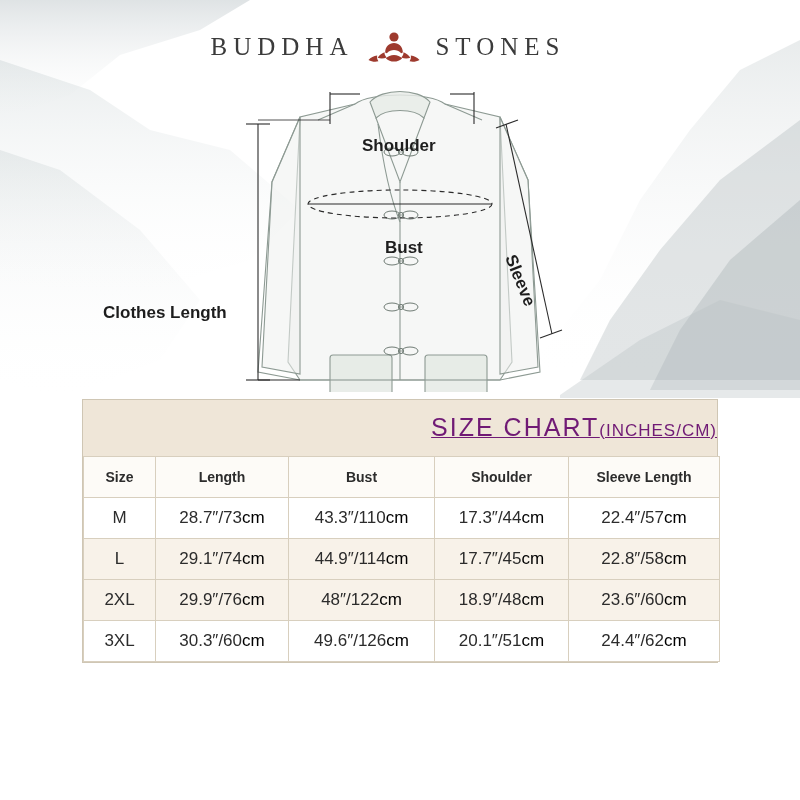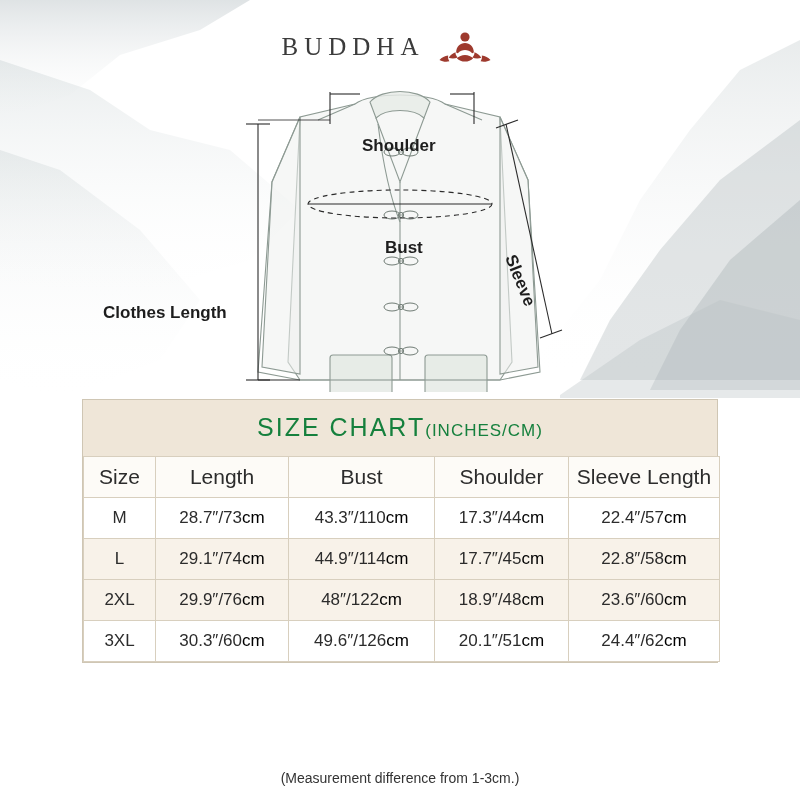--- a/index.html
+++ b/index.html
@@ -84,25 +84,26 @@
     position: absolute;
     left: 82px;
     top: 399px;
     width: 636px;
     border: 1px solid #cfc6b4;
     box-sizing: border-box;
     background: #fdfbf7;
   }
   .chart-title {
     background: #efe6d8;
-    text-align: center;
+    text-align: right;
     padding: 13px 0 14px 0;
-    color: #15803d;
+    color: #701a75;
     font-family: "Liberation Sans", sans-serif;
     letter-spacing: 1px;
+    text-decoration: underline;
   }
   .chart-title .big {
     font-size: 25px;
     letter-spacing: 2px;
   }
   .chart-title .small {
     font-size: 17px;
     letter-spacing: 1px;
   }
   table.size {
@@ -115,22 +116,22 @@
     text-align: center;
     font-size: 17px;
     color: #2c2c2c;
     font-family: "Liberation Sans", sans-serif;
     height: 41px;
     padding: 0 2px;
     box-sizing: border-box;
   }
   table.size th {
     background: #fdfbf7;
-    font-weight: 400;
-    font-size: 21px;
+    font-weight: 700;
+    font-size: 14px;
   }
   table.size tr.odd td {
     background: #ffffff;
   }
   table.size tr.even td {
     background: #f8f2e9;
   }
   table.size td .unit {
     color: #000000;
   }
@@ -197,20 +198,21 @@
           <path d="M29 19 c-5 0 -8.5 4 -8.8 8.6 c-0.1 1.6 1.2 2.2 2.2 1.2 c1.6 -1.7 4 -2.7 6.6 -2.7 c2.6 0 5 1 6.6 2.7 c1 1 2.3 0.4 2.2 -1.2 C37.5 23 34 19 29 19 Z"></path>
 
           <path d="M29 31 c-3.2 0 -6.2 1.3 -8.2 3.2 c2.2 2.2 5.1 3.4 8.2 3.4 c3.1 0 6 -1.2 8.2 -3.4 C35.2 32.3 32.2 31 29 31 Z"></path>
           <path d="M19.6 28.2 c-3 1 -5.5 3 -6.9 5.6 c3 1 6.2 0.9 9 -0.4 c-1.5 -1.5 -2.4 -3.3 -2.1 -5.2 Z"></path>
           <path d="M38.4 28.2 c0.3 1.9 -0.6 3.7 -2.1 5.2 c2.8 1.3 6 1.4 9 0.4 c-1.4 -2.6 -3.9 -4.6 -6.9 -5.6 Z"></path>
           <path d="M12.2 31.6 c-3.4 0.4 -6.6 2 -8.7 4.3 c3 1.8 6.6 2.3 9.9 1.4 c-1.2 -1.7 -1.6 -3.7 -1.2 -5.7 Z"></path>
           <path d="M45.8 31.6 c0.4 2 0 4 -1.2 5.7 c3.3 0.9 6.9 0.4 9.9 -1.4 c-2.1 -2.3 -5.3 -3.9 -8.7 -4.3 Z"></path>
         </g>
       </svg>
     </span>
+    <span class="brand-word">STONES</span>
   </div>
 
   <div class="illus">
     <svg width="800" height="330" viewBox="0 0 800 330">
       <g fill="none" stroke="#8d9a93" stroke-width="1.1">
 
         <path d="M300,55 L272,120 L258,310 L300,318"></path>
 
         <path d="M500,55 L528,118 L540,310 L500,318"></path>
 
@@ -341,15 +343,14 @@
           <td>3XL</td>
           <td><span>30.3″/60</span><span class="unit">cm</span></td>
           <td><span>49.6″/126</span><span class="unit">cm</span></td>
           <td><span>20.1″/51</span><span class="unit">cm</span></td>
           <td><span>24.4″/62</span><span class="unit">cm</span></td>
         </tr>
       </tbody>
     </table>
   </div>
 
-  <div class="footnote">(Measurement difference from 1-3cm.)</div>
 
 </div>
 
 </body></html>

